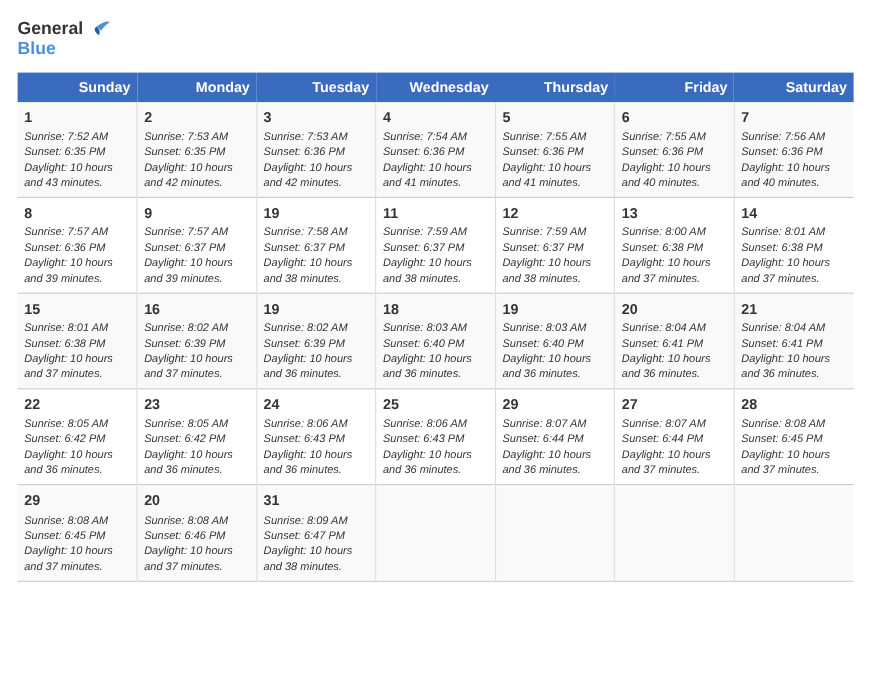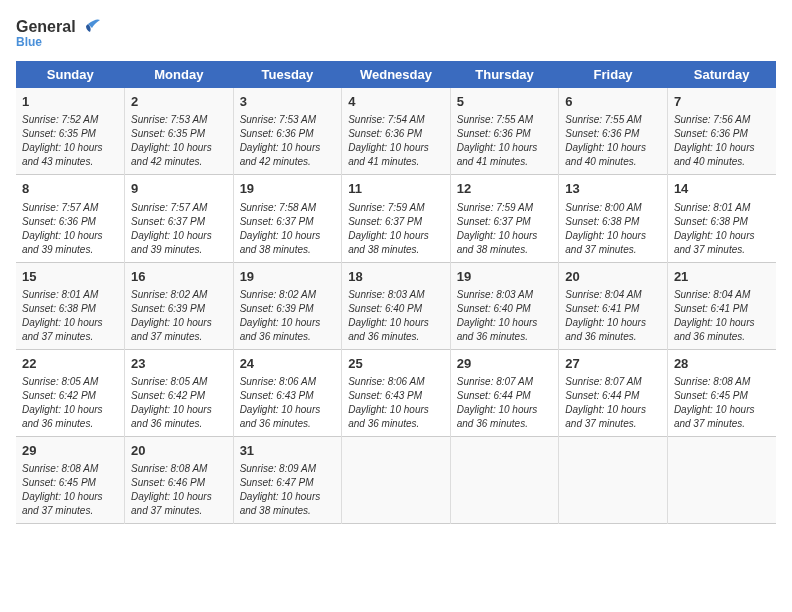--- a/index.html
+++ b/index.html
@@ -34,21 +34,21 @@
       color: #555;
     }
     table {
       width: 100%;
       border-collapse: collapse;
       font-size: 10.5px;
     }
     thead th {
       background-color: #3a6bbf;
       color: #fff;
-      text-align: center;
+      text-align: right;
       padding: 6px 6px;
       font-size: 13px;
       font-weight: bold;
     }
     tbody tr {
       border-bottom: 1px solid #ccc;
     }
     tbody td {
       vertical-align: top;
       padding: 5px 6px;
@@ -81,21 +81,21 @@
 <div class="header">
   <div class="logo">
   <div style="display:flex;flex-direction:column;align-items:flex-start;line-height:1.1;">
     <div style="display:flex;align-items:flex-end;gap:2px;">
       <span style="font-size:16px;font-weight:bold;color:#333;">General</span>
       <svg width="22" height="20" viewBox="0 0 22 20">
         <path d="M10 8 Q18 2 22 4 Q16 8 14 12 Q12 10 10 8Z" fill="#4a90d9"></path>
         <path d="M10 8 Q14 12 12 16 Q8 14 8 10Z" fill="#2a5a9f"></path>
       </svg>
     </div>
-    <span style="font-size:12px;font-weight:bold;color:#4a90d9;">Blue</span>
+    <span style="font-size:16px;font-weight:bold;color:#4a90d9;">Blue</span>
   </div>
 </div>
   <div class="title-block">
     <div class="month-title"></div>
     <div class="location"></div>
   </div>
 </div>
 
 <table>
   <thead>

